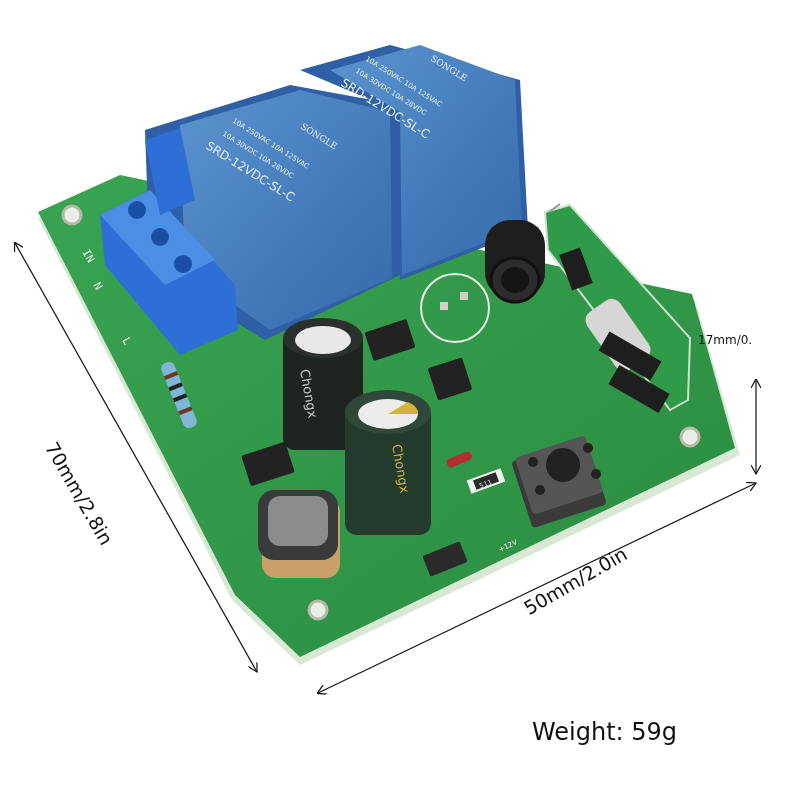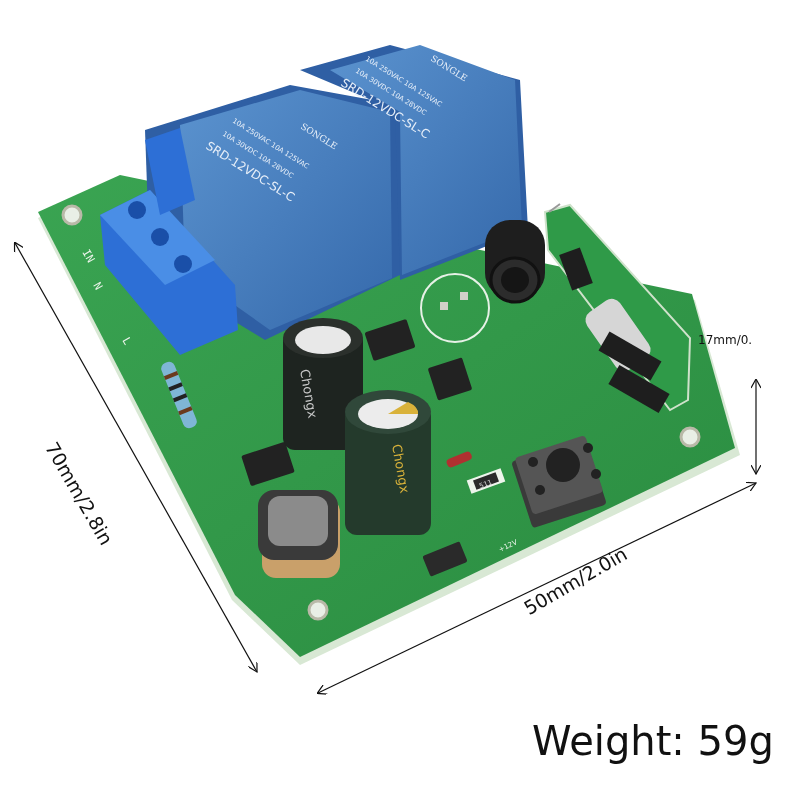--- a/index.html
+++ b/index.html
@@ -2,21 +2,21 @@
 <html><head>
   <meta charset="utf-8">
   <style>
     html, body { margin: 0; padding: 0; background: #ffffff; }
     body { width: 800px; height: 800px; position: relative; overflow: hidden; font-family: "DejaVu Sans", sans-serif; }
     .scene { position: absolute; left: 0; top: 0; width: 800px; height: 800px; }
     .label { position: absolute; color: #111; white-space: nowrap; font-family: "DejaVu Sans", sans-serif; }
     .dim-h { left: 698px; top: 333px; font-size: 12px; }
     .dim-w { left: 520px; top: 600px; font-size: 19px; transform: rotate(-30deg); transform-origin: left top; }
     .dim-l { left: 60px; top: 438px; font-size: 19px; transform: rotate(60deg); transform-origin: left top; }
-    .weight { left: 532px; top: 718px; font-size: 40px; text-align: right; }
+    .weight { left: 532px; top: 718px; font-size: 24px; text-align: right; }
   </style>
 </head>
 <body>
 
 <svg class="scene" viewBox="0 0 800 800" xmlns="http://www.w3.org/2000/svg">
   <defs>
     <marker id="arr" markerWidth="10" markerHeight="10" refX="9" refY="5" orient="auto" markerUnits="userSpaceOnUse">
       <path d="M0,0 L9,5 L0,10" fill="none" stroke="#111" stroke-width="1.2"></path>
     </marker>
     <marker id="arrs" markerWidth="10" markerHeight="10" refX="1" refY="5" orient="auto" markerUnits="userSpaceOnUse">

